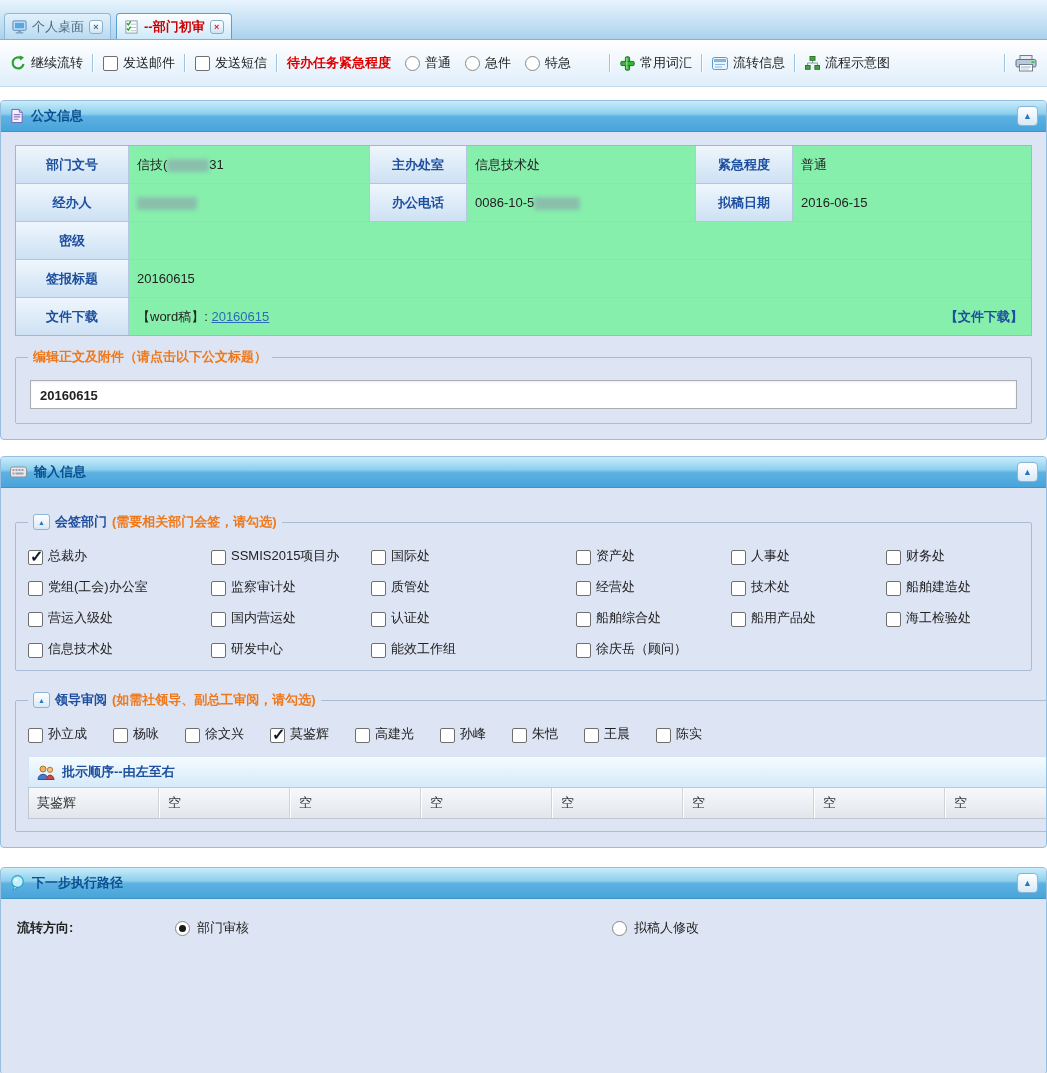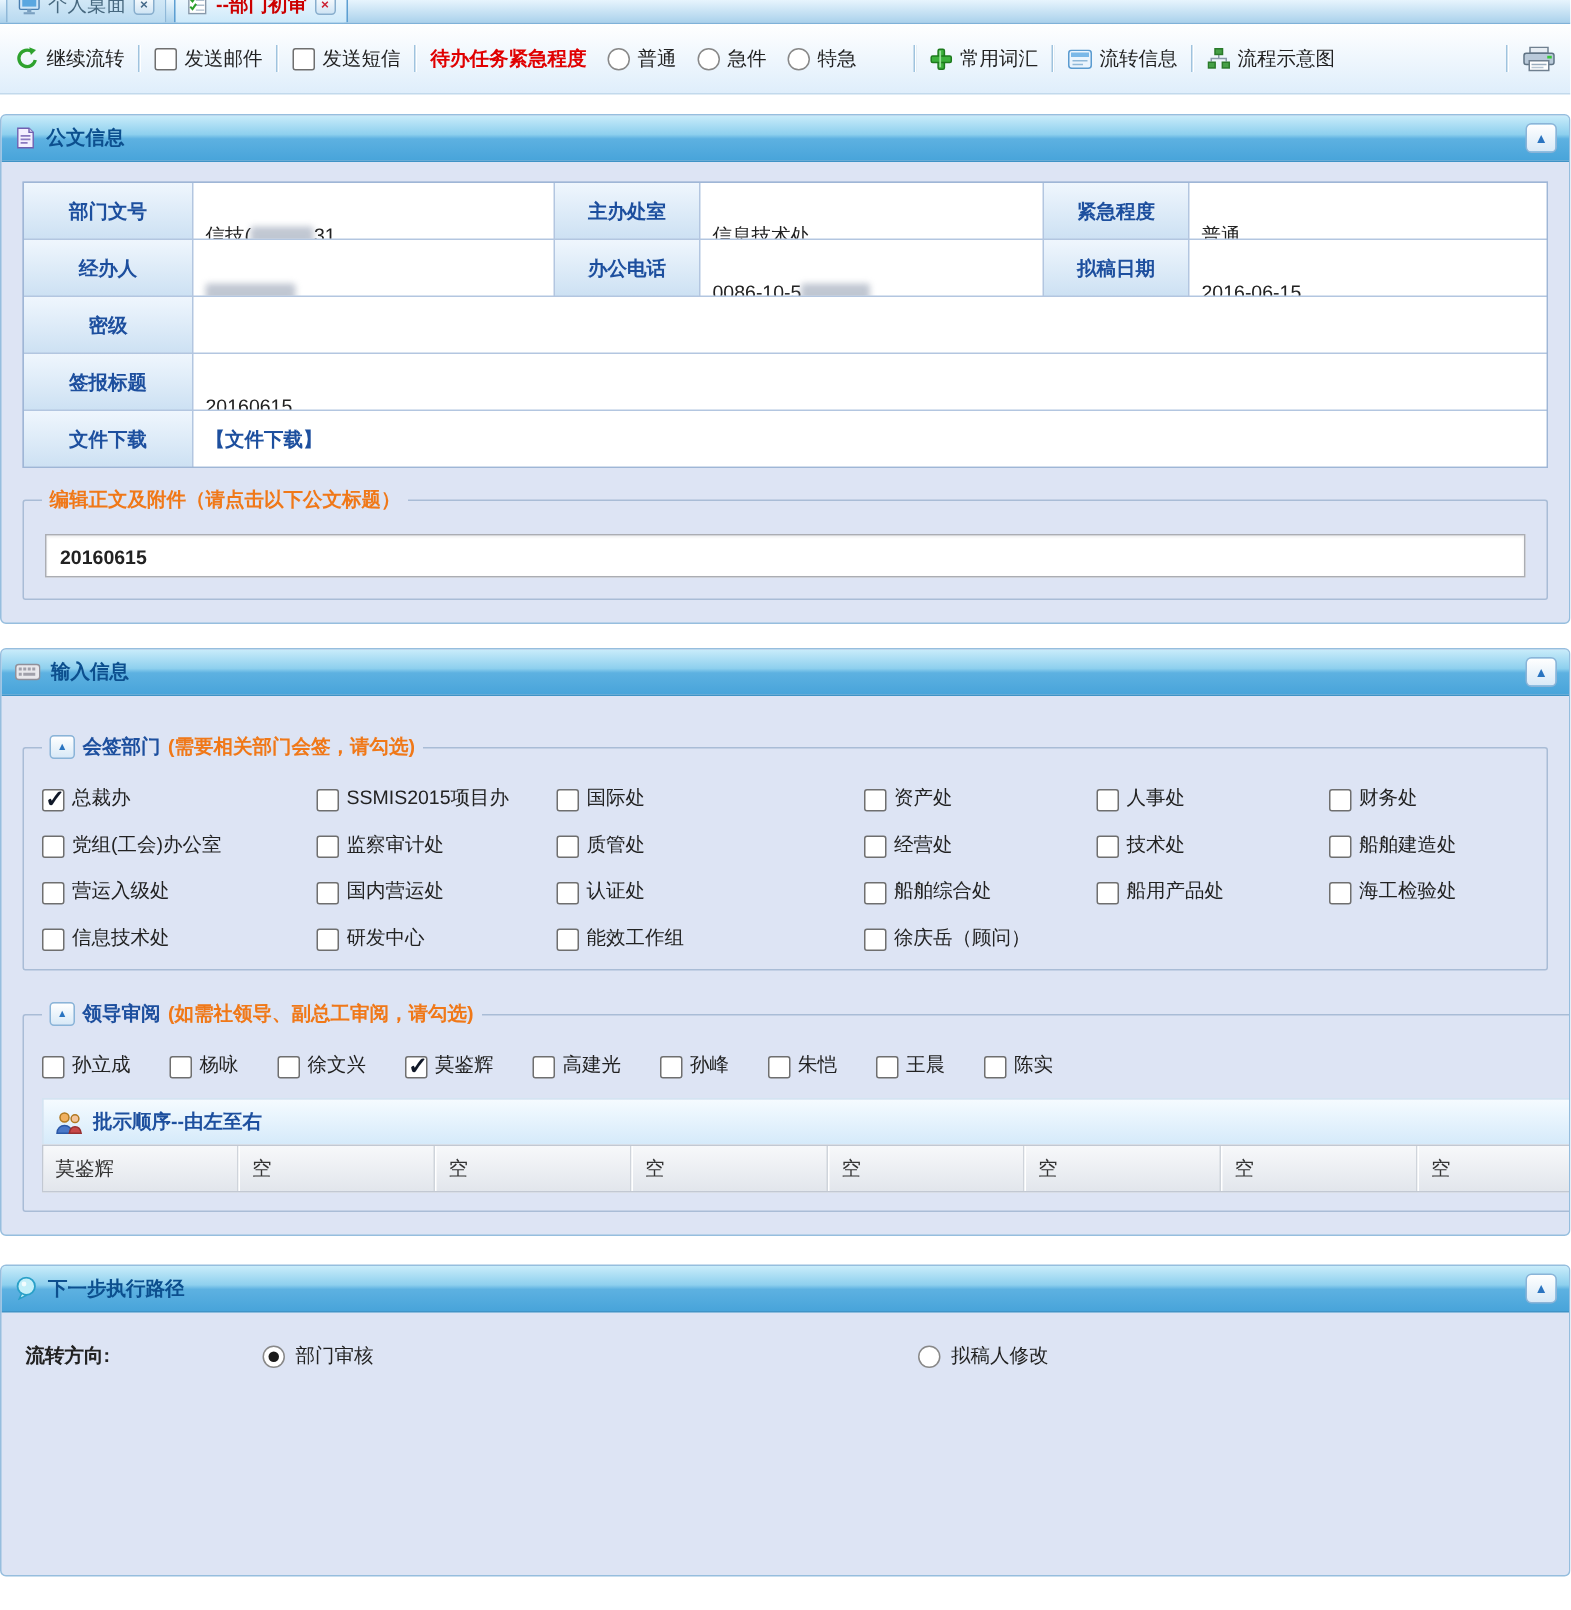--- a/index.html
+++ b/index.html
@@ -4,21 +4,21 @@
 <style>
   * { box-sizing: border-box; }
   html,body { margin:0; padding:0; }
   body {
     width:1047px; height:1073px; overflow:hidden;
     background:#fff;
     font-family:"Liberation Sans", sans-serif;
     font-size:13px; color:#222;
   }
   
-  .tabbar{height:16px;background:linear-gradient(#e7f4fd,#abd2ec);border-bottom:1px solid #7fb2d9;
+  .tabbar{height:40px;background:linear-gradient(#e7f4fd,#abd2ec);border-bottom:1px solid #7fb2d9;
     display:flex;align-items:flex-end;padding-left:4px;}
   .tab{display:flex;align-items:center;gap:5px;height:26px;padding:0 7px;
     border:1px solid #8fb8d8;border-bottom:none;border-radius:4px 4px 0 0;
     background:linear-gradient(#e2f1fb,#b9daf0);color:#47687f;margin-right:5px;cursor:default;}
   .tab.active{background:linear-gradient(#fdfeff,#cde9fa);border-color:#5d9fd2;color:#c00;font-weight:bold;}
   .tclose{width:14px;height:14px;border:1px solid #88aecd;border-radius:3px;flex:0 0 14px;
     background:linear-gradient(#ffffff,#cfe4f4);font-size:9px;line-height:12px;text-align:center;
     color:#456a8a;font-weight:bold;}
   .tab.active .tclose{color:#c23;}
   
@@ -41,21 +41,21 @@
     border-bottom:1px solid #3f93c6;color:#0c4f8e;font-weight:bold;}
   .collapse{position:absolute;right:8px;top:5px;width:21px;height:20px;
     background:linear-gradient(#ffffff,#d8e9f7);border:1px solid #8ab4d8;border-radius:4px;
     color:#2a74c0;font-size:9px;text-align:center;line-height:18px;cursor:default;}
   .pbody{padding:13px 14px 15px;}
   
   .doctable{display:grid;grid-template-columns:112px 240px 96px 228px 96px 1fr;
     gap:1px;background:#b3c6e0;border:1px solid #9fb6d6;}
   .dlbl{background:linear-gradient(#eff6fd,#cde1f3);color:#1d4f9e;font-weight:bold;
     text-align:center;height:37px;line-height:37px;}
-  .dval{background:#ffffff;padding:16px 8px;height:37px;line-height:37px;white-space:nowrap;overflow:hidden;}
+  .dval{background:#86efac;padding:0 8px;height:37px;line-height:37px;white-space:nowrap;overflow:hidden;}
   .span5{grid-column:2/7;}
   .flexval{display:flex;justify-content:space-between;align-items:center;}
   .lnk{color:#2b6cb8;text-decoration:underline;}
   .dl{color:#1d4f9e;font-weight:bold;}
   
   fieldset{border:1px solid #a9bcd6;border-radius:2px;margin:12px 0 0;padding:6px 12px 12px;}
   legend{display:flex;align-items:center;gap:5px;padding:0 5px;font-weight:bold;white-space:nowrap;}
   .lg-blue{color:#1d4f9e;text-align:right;} .lg-orange{color:#f07818;}
   .mini{width:17px;height:16px;background:linear-gradient(#ffffff,#d8e9f7);border:1px solid #8ab4d8;
     border-radius:3px;color:#2a74c0;font-size:7px;line-height:15px;text-align:center;flex:0 0 17px;}
@@ -229,20 +229,22 @@
       <div class="dval">2016-06-15</div>
 
       <div class="dlbl">密级</div>
       <div class="dval span5"></div>
 
       <div class="dlbl">签报标题</div>
       <div class="dval span5">20160615</div>
 
       <div class="dlbl">文件下载</div>
       <div class="dval span5 flexval">
+        <span><span>【word稿】:</span>
+        <span class="lnk">20160615</span></span>
         <span class="dl">【文件下载】</span>
       </div>
     </div>
 
     <fieldset>
       <legend class="lg-orange">编辑正文及附件（请点击以下公文标题）</legend>
       <div class="editbox">20160615</div>
     </fieldset>
   </div>
 </div>

